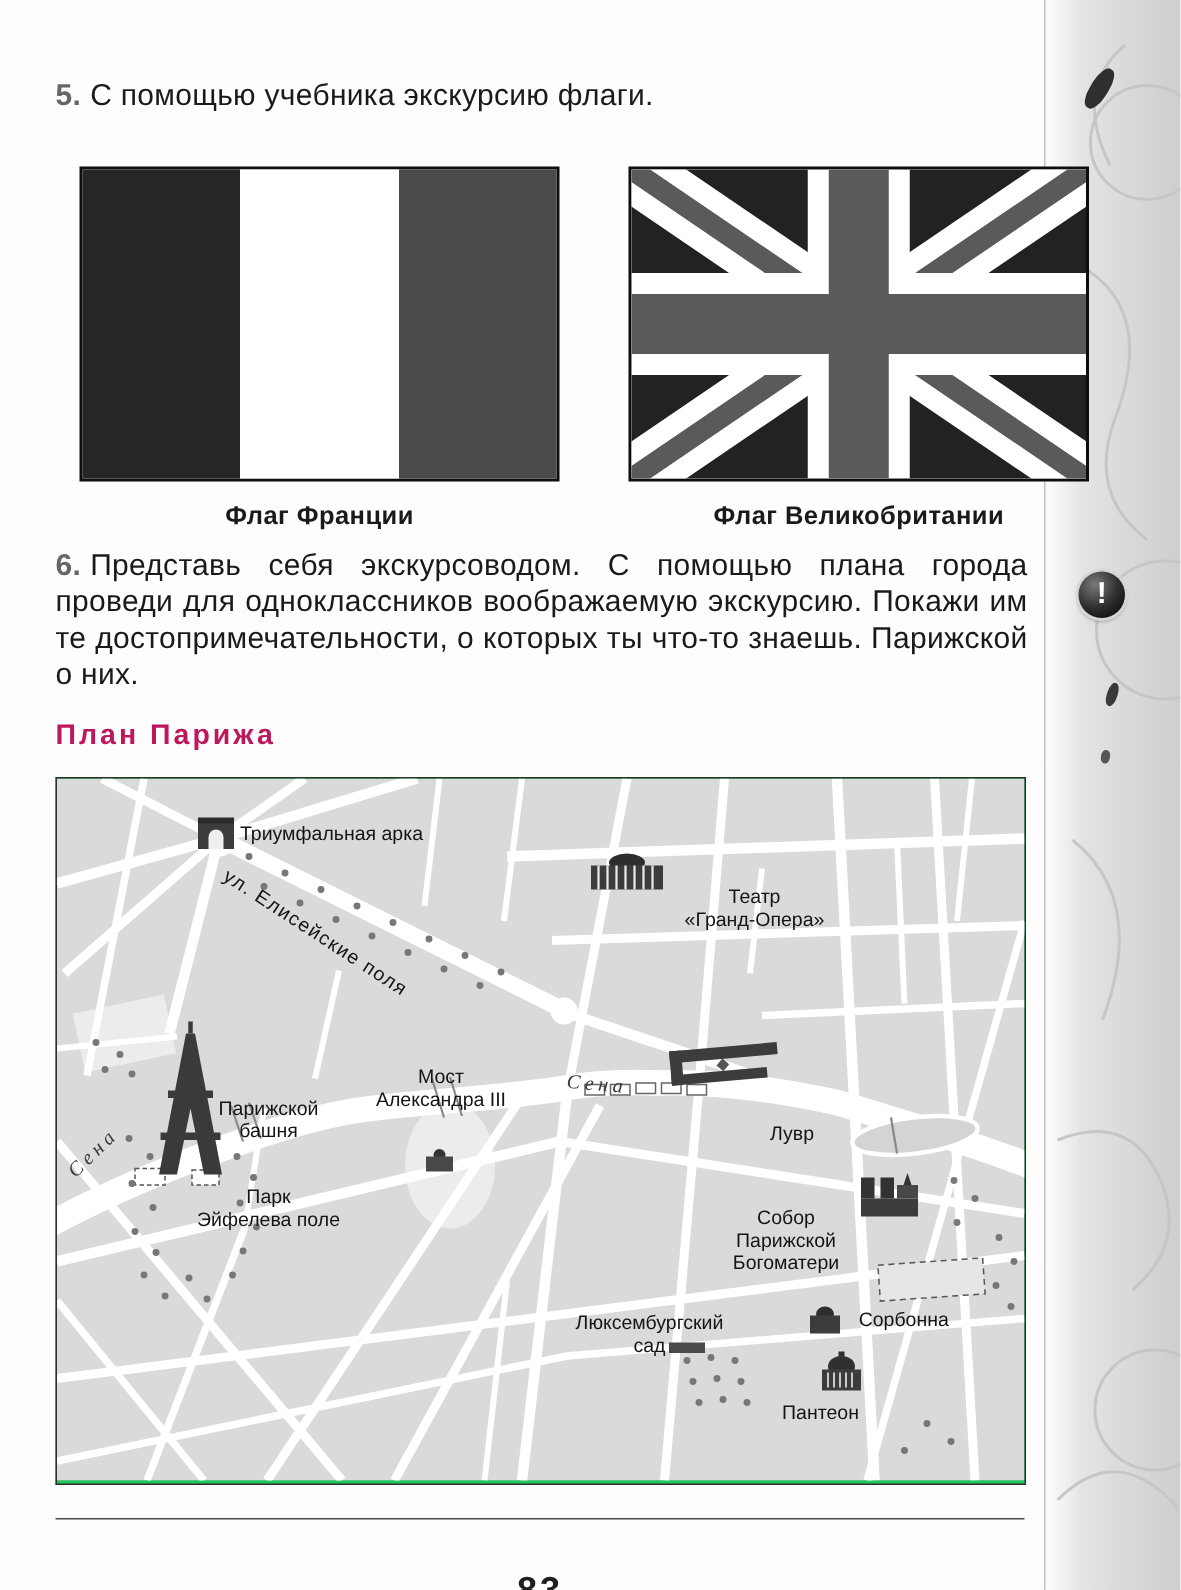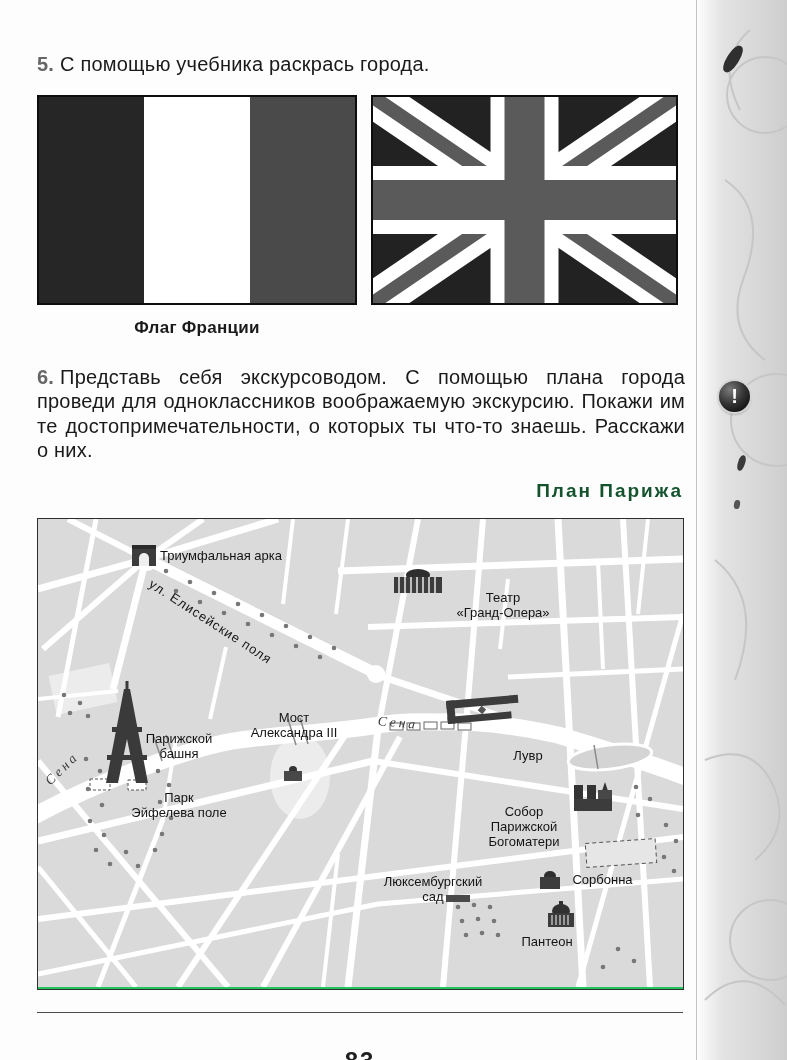--- a/index.html
+++ b/index.html
@@ -18,42 +18,42 @@
   .scan-mark-1{left:727px;top:44px;width:12px;height:30px;transform:rotate(32deg);}
   .scan-mark-2{left:738px;top:455px;width:7px;height:16px;background:#3a3a3a;transform:rotate(18deg);}
   .scan-mark-3{left:734px;top:500px;width:6px;height:9px;background:#555;transform:rotate(10deg);}
   
   .task-text{position:absolute;left:37px;font-size:20px;letter-spacing:.2px;line-height:1.22;}
   .task5-text{top:52px;width:648px;}
   .task6-text{top:365px;width:648px;text-align:justify;}
   .task-num{color:#666;font-weight:bold;margin-right:6px;}
   
   .flags-row{position:absolute;left:37px;top:95px;width:648px;display:flex;gap:14px;}
-  figure{margin:0;display:flex;flex-direction:column;align-items:center;}
+  figure{margin:16px;display:flex;flex-direction:column;align-items:center;}
   .flag-box{border:2px solid #0d0d0d;height:206px;box-sizing:content-box;}
   .flag-box.french{width:316px;display:flex;}
   .flag-box.uk{width:303px;position:relative;}
   .flag-box.uk svg{display:block;}
   .stripe{height:100%;flex:1;}
   .stripe.s1{background:#262626;}
   .stripe.s2{background:#ffffff;}
   .stripe.s3{background:#4a4a4a;}
   .flag-caption{margin-top:13px;font-size:17px;font-weight:bold;letter-spacing:.3px;}
   
   .warning-icon{
     position:absolute;left:719px;top:381px;width:31px;height:31px;border-radius:50%;
     background:radial-gradient(circle at 35% 28%, #7a7a7a 0%, #333 48%, #000 100%);
     display:flex;align-items:center;justify-content:center;
     color:#fff;font-weight:bold;font-size:20px;
     box-shadow:0 0 0 2px #d6d6d6, 0 2px 3px rgba(0,0,0,.4);
   }
   
   .map-title{
-    position:absolute;left:37px;top:480px;width:646px;text-align:right;
-    font-size:19px;font-weight:bold;color:#14532d;letter-spacing:2px;
+    position:absolute;left:37px;top:480px;width:646px;text-align:left;
+    font-size:19px;font-weight:bold;color:#be185d;letter-spacing:2px;
   }
   .map-frame{
     position:absolute;left:37px;top:518px;width:645px;height:470px;
     border:1.5px solid #2e2e2e;background:#22c55e;overflow:hidden;
   }
   .map-frame svg.map-svg{position:absolute;left:0;top:0;}
   .map-label{
     position:absolute;font-size:13px;line-height:1.14;text-align:center;
     color:#141414;white-space:pre-line;
   }
@@ -84,45 +84,46 @@
       <circle cx="75" cy="940" r="40"></circle>
       <path d="M10,1000 Q50,960 90,1005"></path>
     </g>
   </svg>
 </div>
 <div class="edge-line"></div>
 <div class="scan-mark scan-mark-1"></div>
 <div class="scan-mark scan-mark-2"></div>
 <div class="scan-mark scan-mark-3"></div>
 
-<div class="task-text task5-text"><span class="task-num">5.</span><span>С помощью учебника раскрась города.</span></div>
+<div class="task-text task5-text"><span class="task-num">5.</span><span>С помощью учебника экскурсию флаги.</span></div>
 
 <div class="flags-row">
   <figure>
     <div class="flag-box french">
       <div class="stripe s1"></div>
       <div class="stripe s2"></div>
       <div class="stripe s3"></div>
     </div>
     <figcaption class="flag-caption">Флаг Франции</figcaption>
   </figure>
   <figure>
     <div class="flag-box uk">
       <svg width="303" height="206" viewBox="0 0 303 206" preserveAspectRatio="none">
         <rect width="303" height="206" fill="#222222"></rect>
         <path d="M0,0 L303,206 M303,0 L0,206" stroke="#ffffff" stroke-width="41"></path>
         <path d="M0,0 L303,206 M303,0 L0,206" stroke="#5a5a5a" stroke-width="14"></path>
         <path d="M151.5,0 V206 M0,103 H303" stroke="#ffffff" stroke-width="68"></path>
         <path d="M151.5,0 V206 M0,103 H303" stroke="#5a5a5a" stroke-width="40"></path>
       </svg>
     </div>
+    <figcaption class="flag-caption">Флаг Великобритании</figcaption>
   </figure>
 </div>
 
-<div class="task-text task6-text"><span class="task-num">6.</span><span>Представь себя экскурсоводом. С помощью плана города проведи для одноклассников воображаемую экскурсию. Покажи им те достопримечательности, о которых ты что-то знаешь. Расскажи о них.</span></div>
+<div class="task-text task6-text"><span class="task-num">6.</span><span>Представь себя экскурсоводом. С помощью плана города проведи для одноклассников воображаемую экскурсию. Покажи им те достопримечательности, о которых ты что-то знаешь. Парижской о них.</span></div>
 
 <div class="warning-icon">
     <span>!</span>
   </div>
 
 <div class="map-title">План Парижа</div>
 
 <div class="map-frame">
   <svg class="map-svg" width="645" height="468" viewBox="0 0 645 468">
     <rect width="645" height="468" fill="#dadada"></rect>

